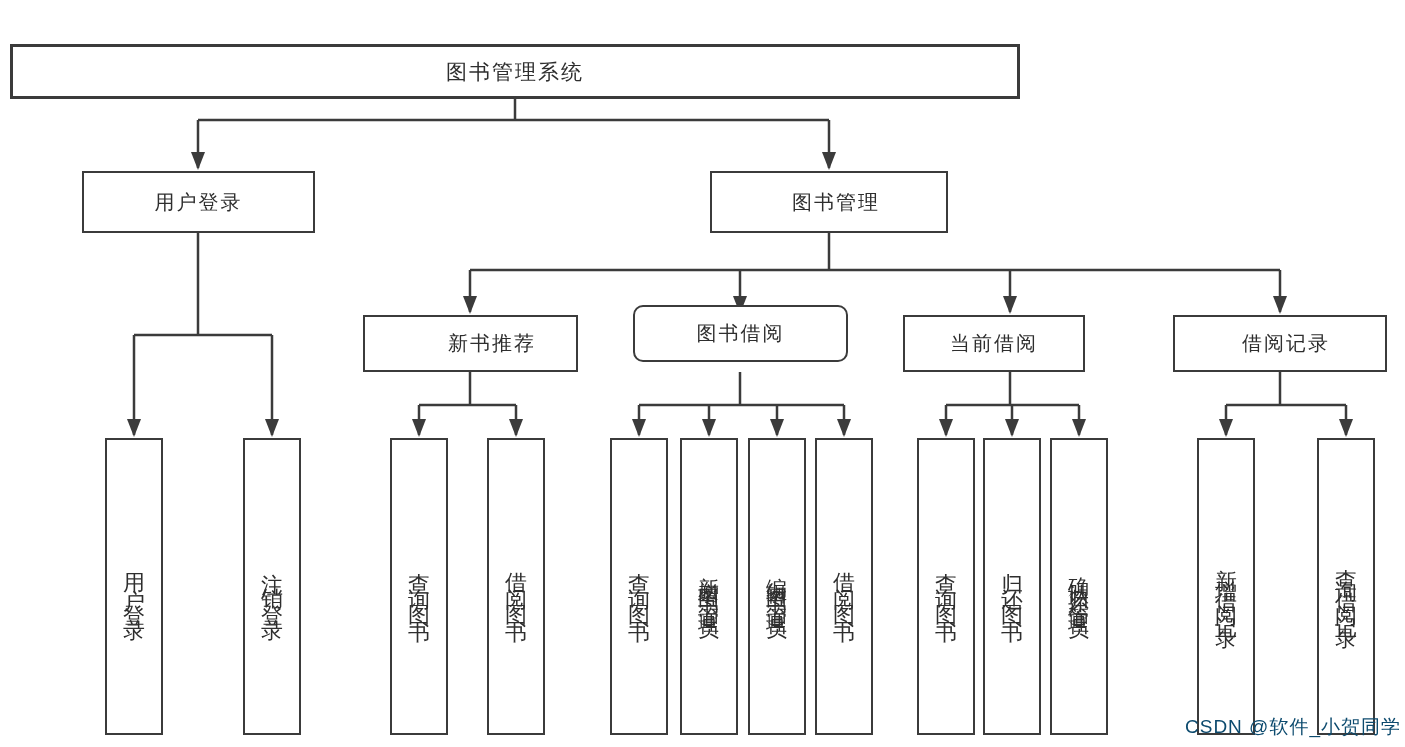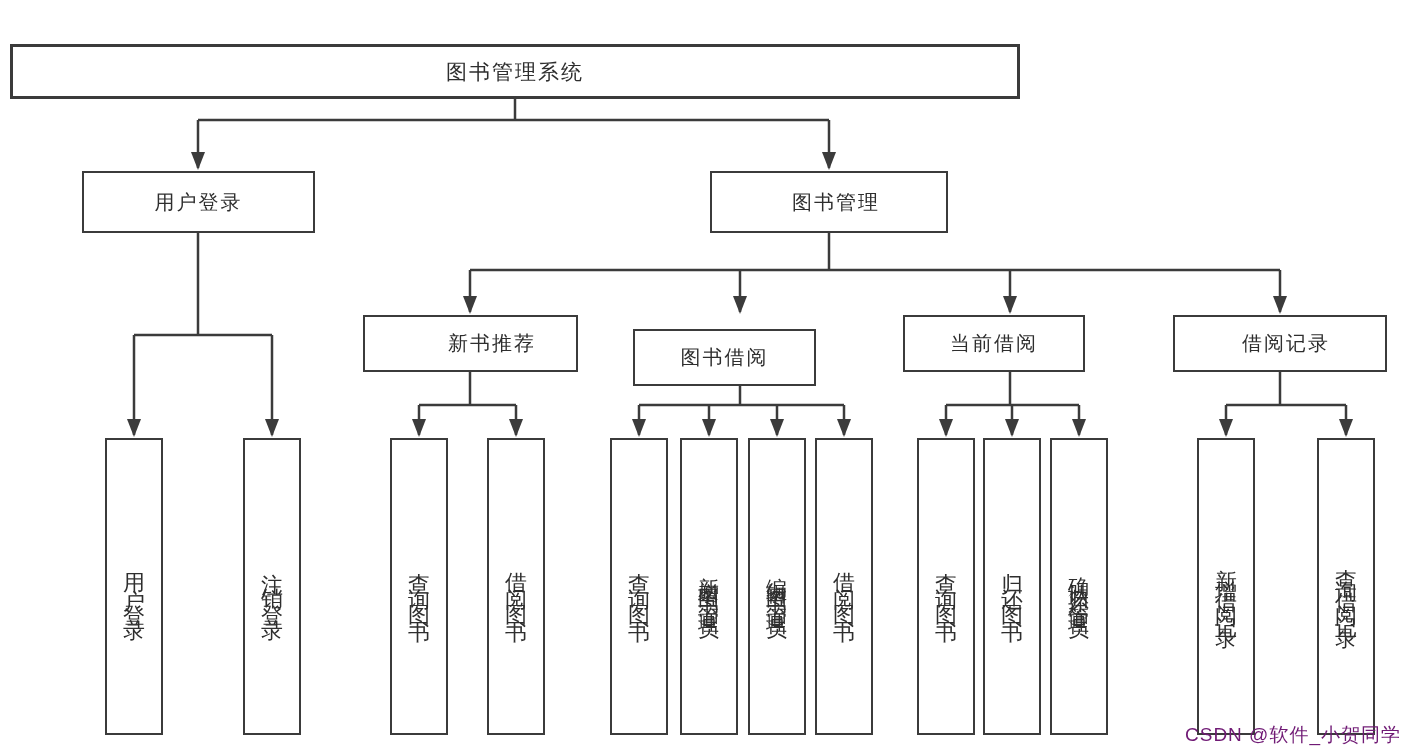--- a/index.html
+++ b/index.html
@@ -36,25 +36,24 @@
     font-size:22px;
     letter-spacing:16px;
     line-height:1;
   }
   .leaf .vtext.ls-mid{letter-spacing:12px;}
   .leaf .vtext.ls-long{font-size:21px;letter-spacing:6px;}
   .watermark{
     position:absolute;
     left:1185px;top:714px;
     font-size:19px;
-    color:#701a75;
+    color:#0c4a6e;
     letter-spacing:1px;
     white-space:nowrap;
     z-index:3;
-    margin-top:8px;
   }
 </style>
 </head>
 <body>
 
 <div class="stage">
 
   <svg class="wires" viewBox="0 0 1405 747" xmlns="http://www.w3.org/2000/svg">
     <defs>
       <marker id="arw" viewBox="0 0 18 14" refX="16" refY="7" markerWidth="18" markerHeight="14" markerUnits="userSpaceOnUse" orient="auto">
@@ -104,21 +103,21 @@
       <line x1="1346" y1="405" x2="1346" y2="435" marker-end="url(#arw)"></line>
     </g>
   </svg>
 
   <div class="node root" style="left:10px;top:8px;width:1010px;height:55px;margin-top:36px;">图书管理系统</div>
 
   <div class="node" style="left:82px;top:171px;width:233px;height:62px;">用户登录</div>
   <div class="node" style="left:710px;top:171px;width:238px;height:62px;padding-left:14px;">图书管理</div>
 
   <div class="node" style="left:363px;top:315px;width:215px;height:57px;padding-left:43px;">新书推荐</div>
-  <div class="node" style="left:633px;top:329px;width:183px;height:57px;">图书借阅</div>
+  <div class="node" style="left:633px;top:305px;width:215px;height:57px;border-radius:10px;">图书借阅</div>
   <div class="node" style="left:903px;top:315px;width:182px;height:57px;">当前借阅</div>
   <div class="node" style="left:1173px;top:315px;width:214px;height:57px;padding-left:12px;">借阅记录</div>
 
   <div class="node leaf" style="left:105px;">
     <span class="vtext">用户登录</span>
   </div>
   <div class="node leaf" style="left:243px;">
     <span class="vtext">注销登录</span>
   </div>
 

